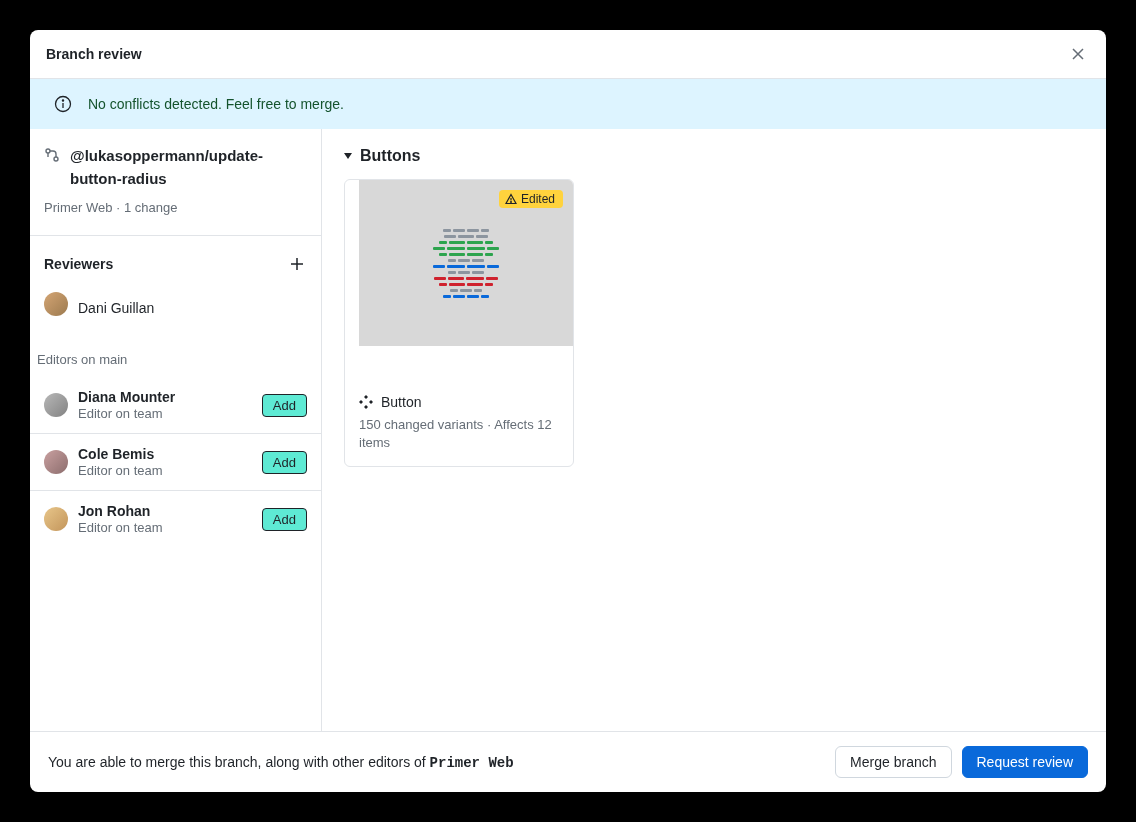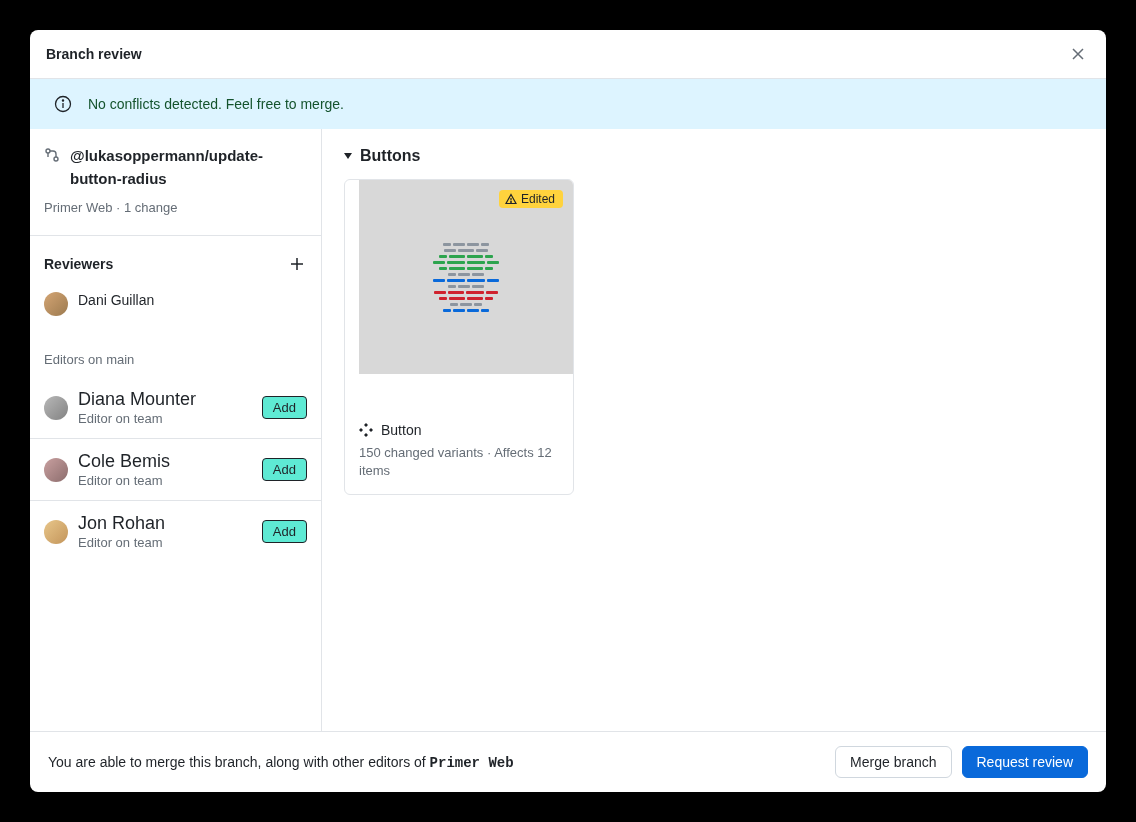--- a/index.html
+++ b/index.html
@@ -61,40 +61,40 @@
 .branch-block { padding: 16px 14px 20px 14px; }
 .branch-row { display: flex; align-items: flex-start; gap: 10px; }
 .branch-icon { margin-top: 2px; color: #656d76; flex-shrink: 0; }
 .branch-name { font-size: 15px; font-weight: 600; color: #1f2328; line-height: 1.5; word-break: break-word; }
 .branch-meta { font-size: 13px; color: #656d76; margin-top: 10px; }
 .section-divider { border-top: 1px solid #e1e4e8; }
 .reviewers-block { padding: 18px 14px 6px 14px; }
 .reviewers-header { display: flex; align-items: center; justify-content: space-between; margin-bottom: 14px; }
 .reviewers-title { font-size: 14px; font-weight: 600; color: #1f2328; }
 .plus-btn { background:none; border:none; cursor:pointer; color:#1f2328; padding:2px; display:flex; }
-.reviewer-row { display: flex; align-items: flex-start; gap: 10px; padding: 4px 0 16px 0; }
+.reviewer-row { display: flex; align-items: flex-end; gap: 10px; padding: 4px 0 16px 0; }
 .avatar {
   width: 24px; height: 24px; border-radius: 50%;
   background: linear-gradient(135deg,#a8a8a8,#6b6b6b);
   flex-shrink: 0;
 }
 .avatar.c1 { background: linear-gradient(135deg,#d4a574,#9c7a4f); }
 .avatar.c2 { background: linear-gradient(135deg,#b8b8b8,#828282); }
 .avatar.c3 { background: linear-gradient(135deg,#c9a0a0,#8c6d6d); }
 .avatar.c4 { background: linear-gradient(135deg,#e8c68a,#c3955b); }
 .reviewer-name { font-size: 14px; color: #1f2328; }
-.editors-label { font-size: 13px; color: #656d76; padding: 14px 14px 10px 14px; }
+.editors-label { font-size: 13px; color: #656d76; padding: 14px 14px 10px 7px; }
 .editor-row {
   display: flex; align-items: center; justify-content: space-between;
   padding: 12px 14px;
   border-bottom: 1px solid #e1e4e8;
 }
 .editor-row:last-child { border-bottom: none; }
 .editor-left { display: flex; gap: 10px; align-items: center; }
-.editor-name { font-size: 18px; color: #1f2328; font-weight: 400; }
+.editor-name { font-size: 14px; color: #1f2328; font-weight: 700; }
 .editor-role { font-size: 13px; color: #656d76; margin-top: 1px; }
 .add-btn {
   border: 1px solid #1f2328; background: #5eead4; border-radius: 4px;
   padding: 3px 10px; font-size: 13px; cursor: pointer; color: #1f2328;
 }
 .main {
   flex: 1;
   padding: 18px 22px;
   overflow-y: auto;
 }
@@ -102,21 +102,21 @@
 .caret { width: 0; height: 0; border-left: 4px solid transparent; border-right: 4px solid transparent; border-top: 6px solid #1f2328; }
 .group-title { font-size: 16px; font-weight: 600; color: #1f2328; }
 .card {
   width: 230px;
   border: 1px solid #e1e4e8;
   border-radius: 6px;
   overflow: hidden;
   background: #fff;
 }
 .thumb {
-  height: 194px;
+  height: 166px;
   background: #d8d8d8;
   position: relative;
   display: flex;
   align-items: center;
   justify-content: center;
   margin-left: 14px;
 }
 .badge {
   position: absolute;
   top: 10px; right: 10px;

